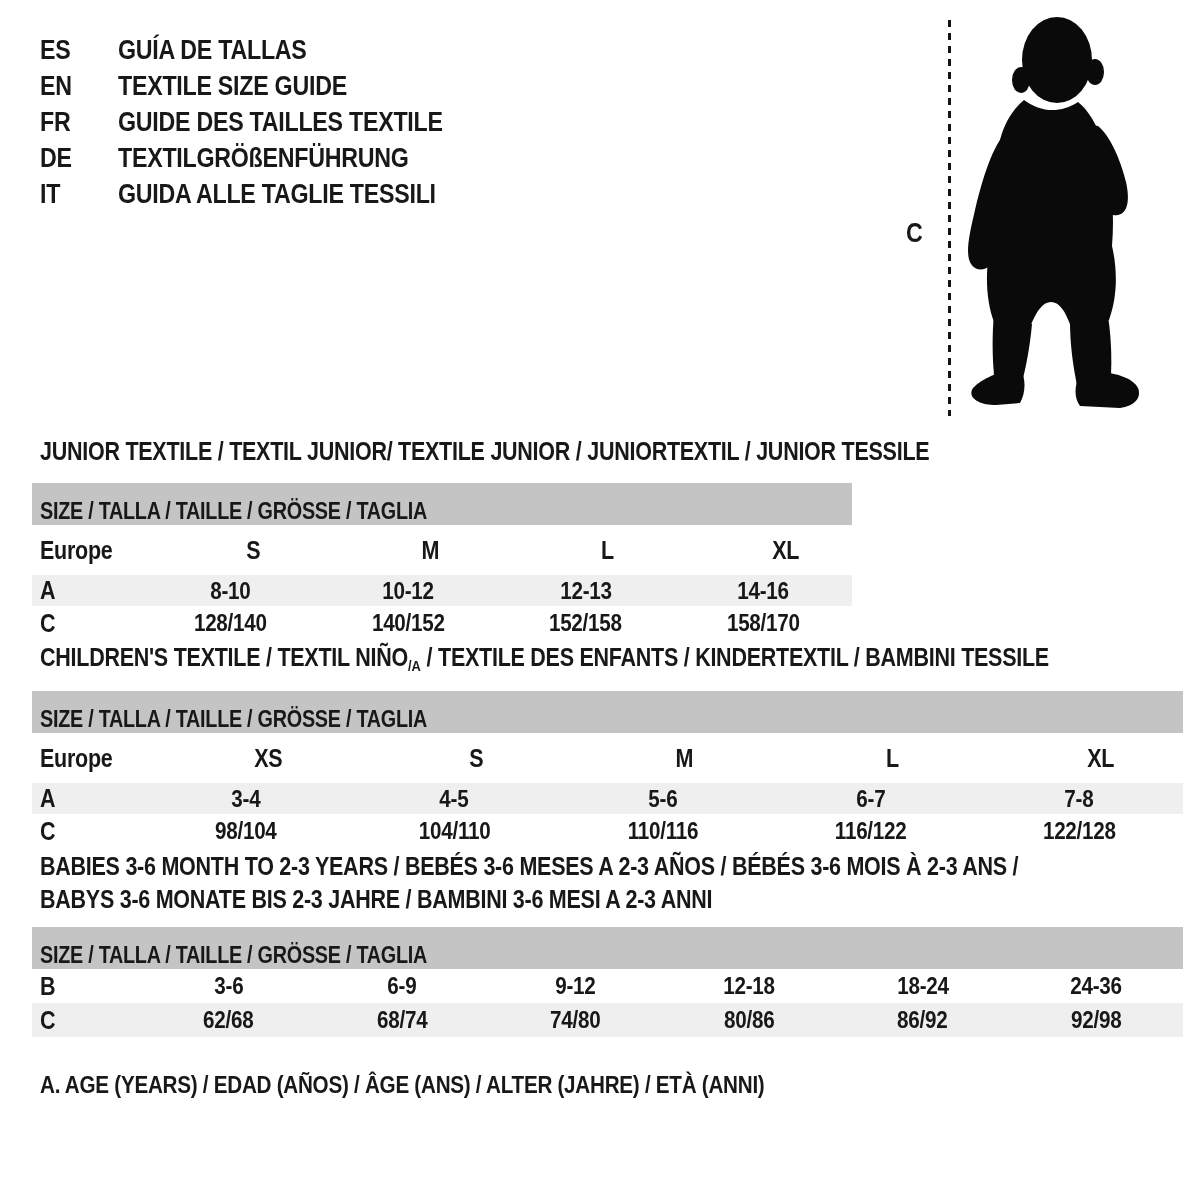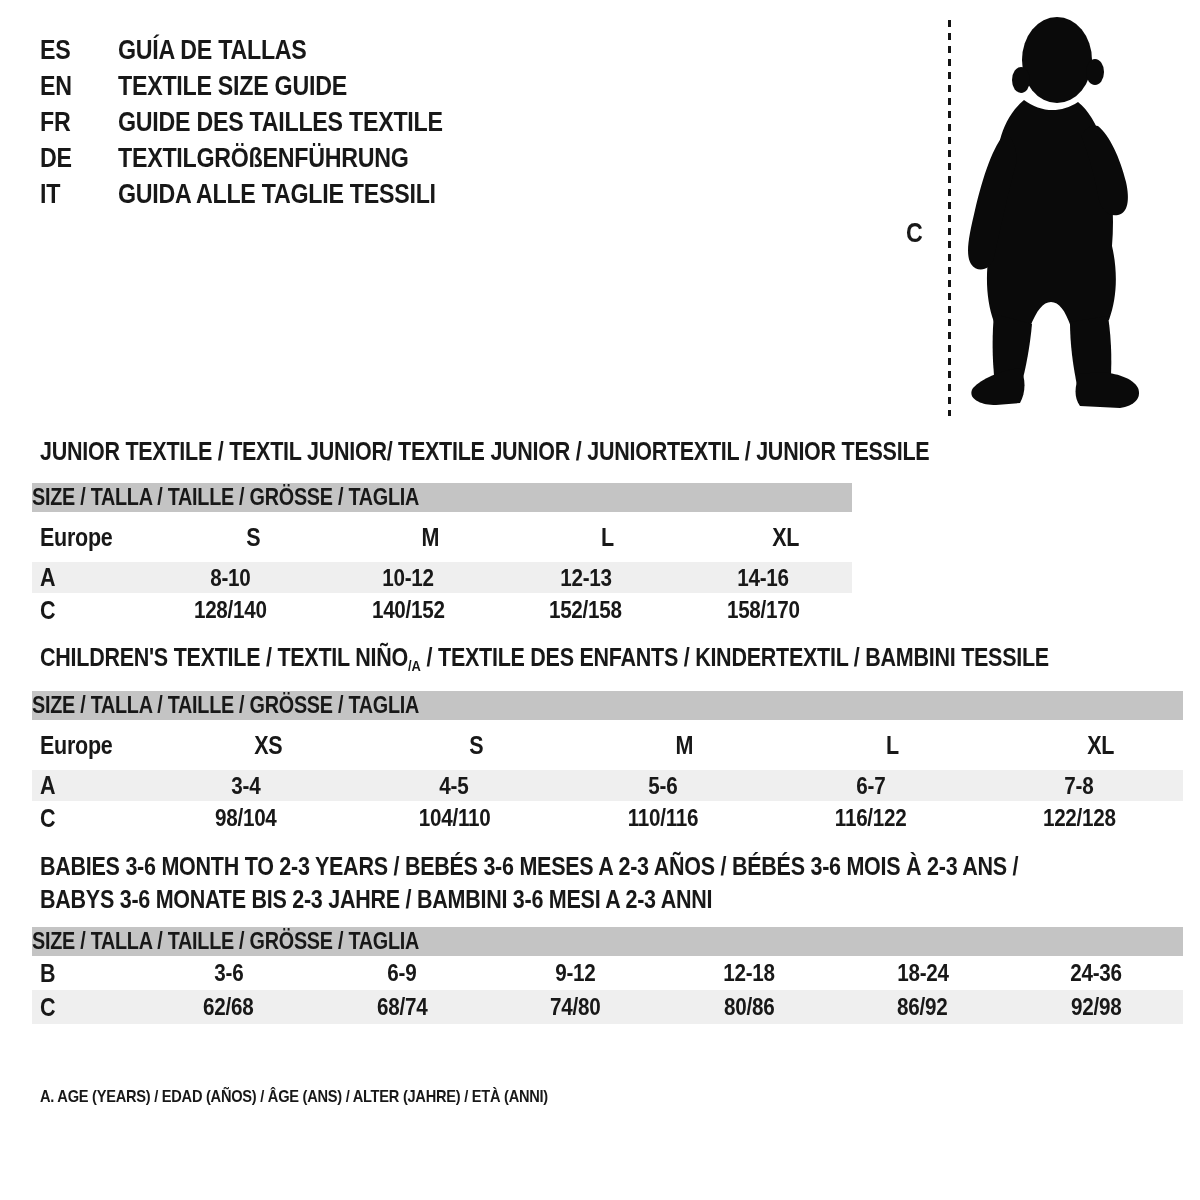--- a/index.html
+++ b/index.html
@@ -31,34 +31,34 @@
   .title-children { top:643px; }
   .title-babies   { top:850px; line-height:33px; }
   .sub { font-size:15px; vertical-align:-5px; letter-spacing:0; }
 
   
   .tbl { position:absolute; left:32px; }
   .tbl-junior   { top:483px; width:820px; }
   .tbl-children { top:691px; width:1151px; }
   .tbl-babies   { top:927px; width:1151px; }
   .tbl-head {
-    background:#c4c4c4; height:29px; display:flex; align-items:center;
-    font-size:23px;
+    background:#c4c4c4; height:42px; display:flex; align-items:flex-end;
+    padding-left:8px; font-size:23px;
   }
   .trow { display:flex; align-items:center; }
   .trow.shade  { background:#efefef; }
   .trow.h36 { height:50px;gap:44px; }
   .trow.h31 { height:31px; }
   .trow.h34 { height:34px; }
   .lab  { width:110px; padding-left:8px; box-sizing:border-box; font-size:25px; flex:0 0 auto; }
   .cell { flex:1 1 0; text-align:center; font-size:24px; }
 
   
   .legend { position:absolute; left:40px; top:1071px; }
-  .legend-line { height:36px; display:flex; align-items:flex-end; font-size:17px; }
+  .legend-line { height:36px; display:flex; align-items:flex-start; font-size:24px; }
 </style>
 </head>
 <body>
 
 <div class="canvas">
 
   <div class="lang-list">
     <div class="lang-row">
       <span class="lang-code"><span class="cx">ES</span></span>
       <span class="cx">GUÍA DE TALLAS</span>

